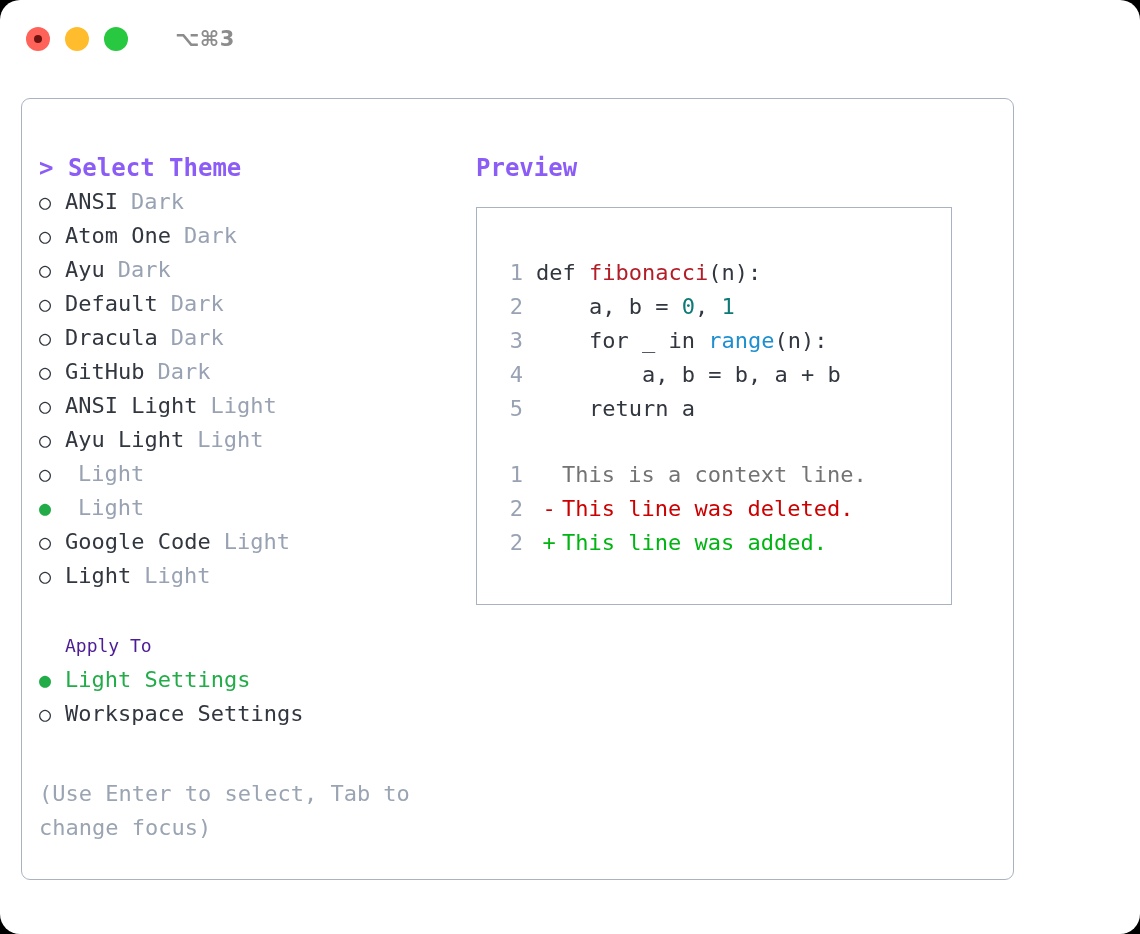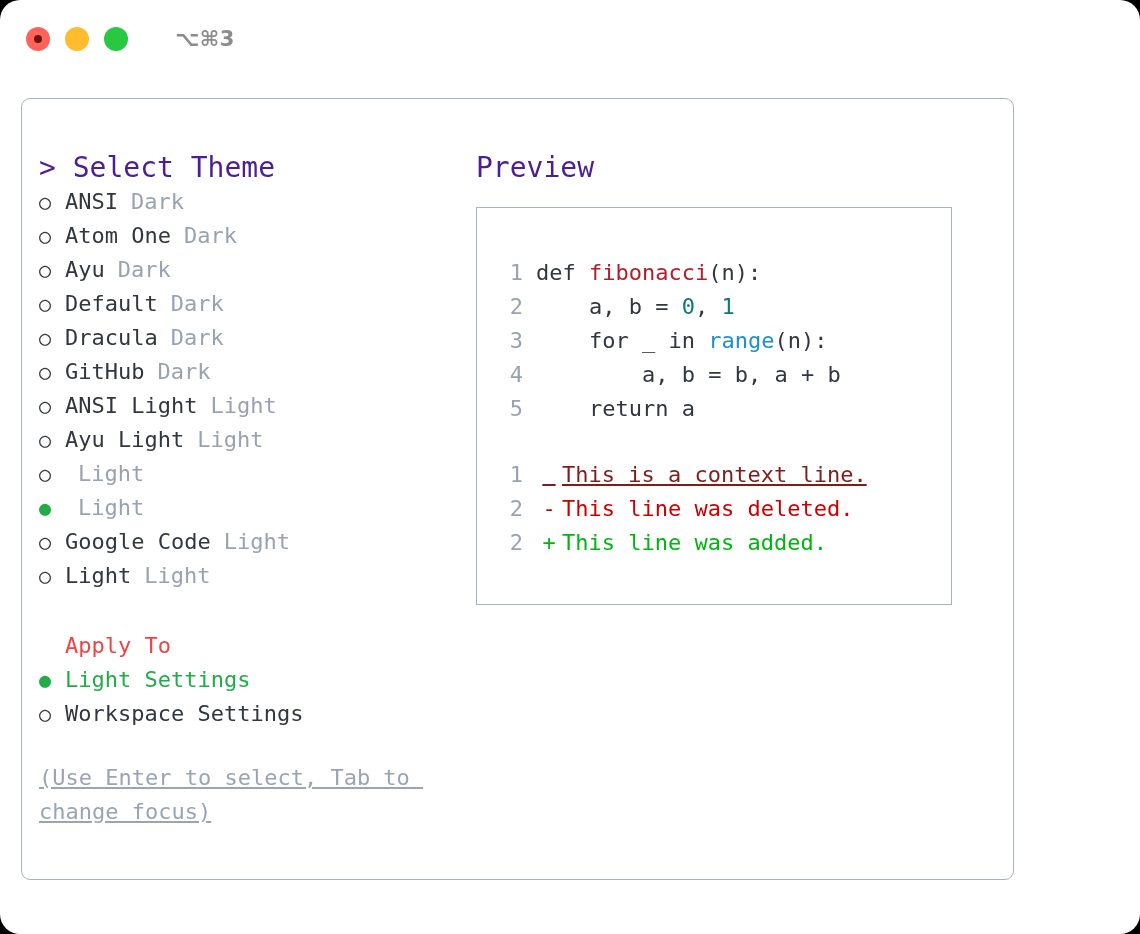--- a/index.html
+++ b/index.html
@@ -88,23 +88,23 @@
   }
 
   
   .left-col {
     position: absolute;
     left: 17px;
     top: 52px;
     width: 460px;
   }
   .heading {
-    font-size: 28px;
-    font-weight: normal;
-    color: #4c1d95;
+    font-size: 24px;
+    font-weight: bold;
+    color: #8b5cf6;
     line-height: 34px;
     white-space: pre;
   }
   .theme-list { margin-top: 0; }
   .opt-row {
     display: flex;
     align-items: baseline;
     height: 34px;
     line-height: 34px;
     font-size: 22px;
@@ -120,34 +120,33 @@
   .opt-row.selected .bullet { color: #22ac48; }
   .opt-label { color: #31363f; }
   .opt-row.selected .opt-label { color: #22ac48; }
   .opt-tag {
     color: #98a2b3;
     margin-left: 13px;
   }
 
   .apply-section { margin-top: 36px; }
   .apply-heading {
-    font-size: 22px;
-    color: #ef4444;
+    font-size: 18px;
+    color: #4c1d95;
     line-height: 34px;
     padding-left: 26px;
     white-space: pre;
   }
   .hint {
-    margin-top: 30px;
+    margin-top: 46px;
     font-size: 22px;
     line-height: 34px;
     color: #9aa4b2;
     width: 400px;
     white-space: pre-wrap;
-    text-decoration: underline;
   }
 
   
   .right-col {
     position: absolute;
     left: 454px;
     top: 52px;
     width: 500px;
   }
   .preview-box {
@@ -187,21 +186,21 @@
     font-size: 22px;
     line-height: 34px;
     white-space: pre;
   }
   .diff-line { display: flex; }
   .diff-mark {
     width: 26px;
     flex: 0 0 26px;
     text-align: center;
   }
-  .diff-ctx  { color: #7f1d1d; text-decoration: underline; }
+  .diff-ctx  { color: #737373; }
   .diff-del  { color: #cc0000; }
   .diff-add  { color: #00b512; }
 </style>
 </head>
 <body>
 
 <div class="window">
 
   <div class="titlebar">
     <div class="lights">

